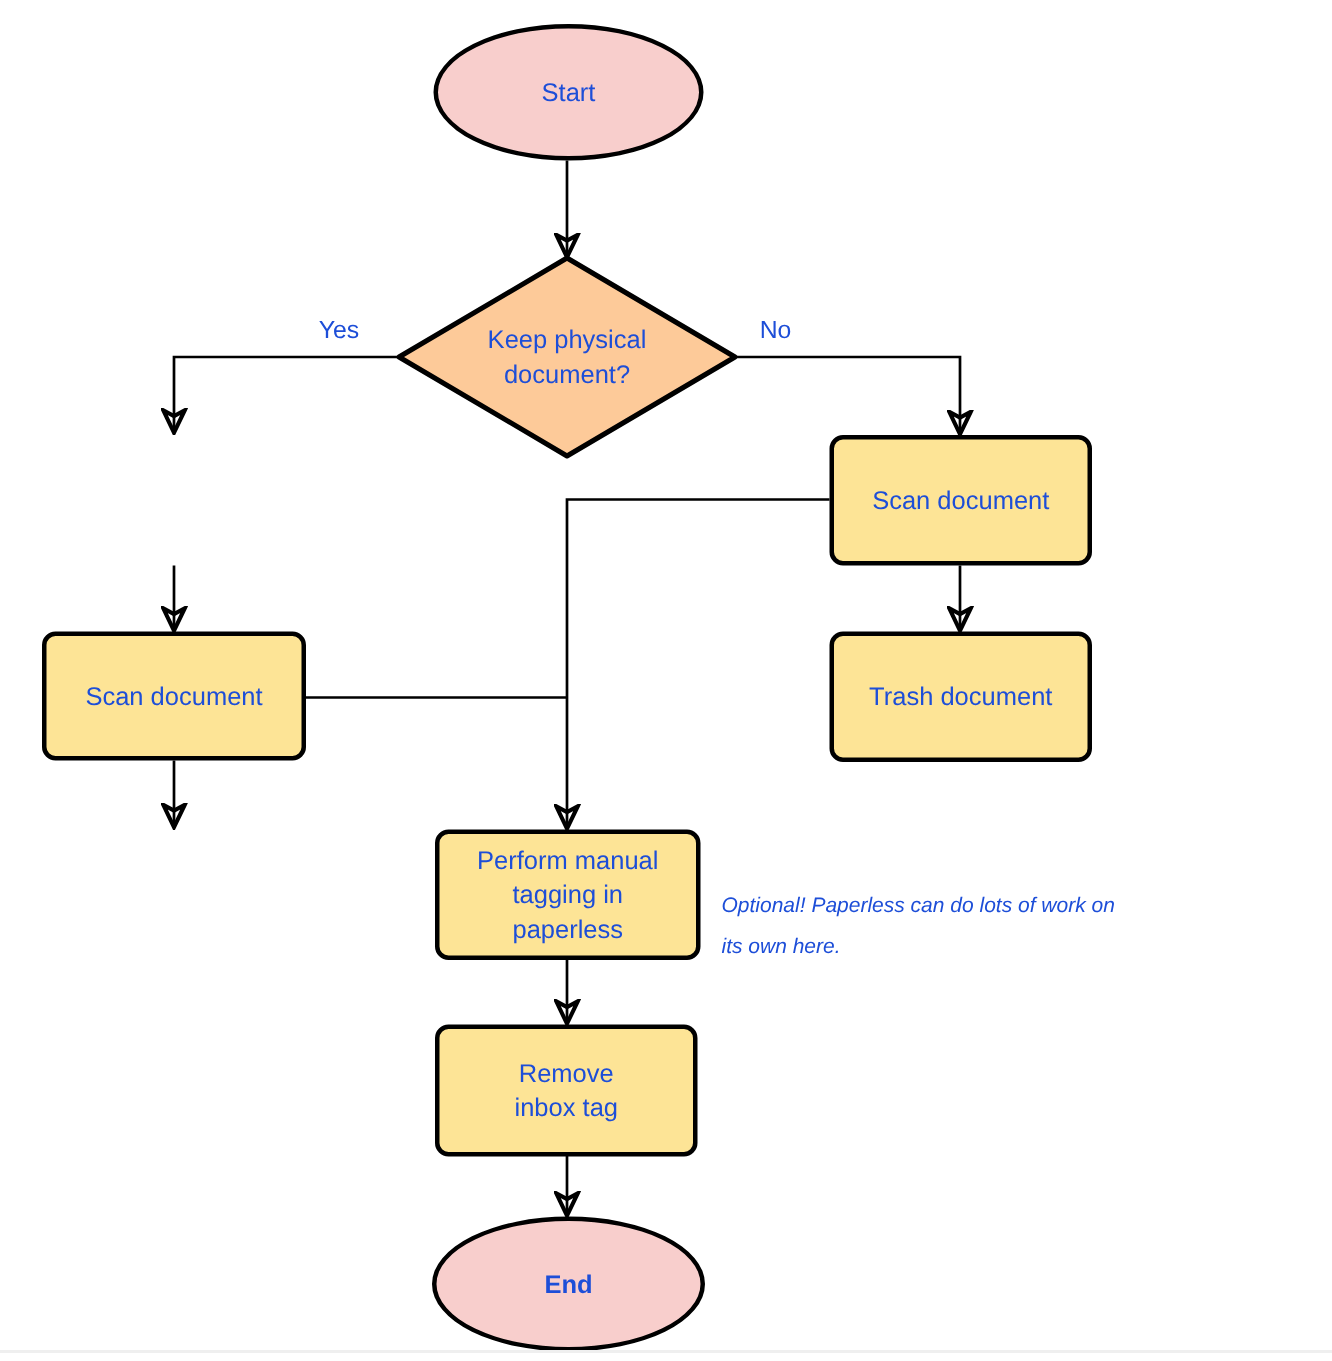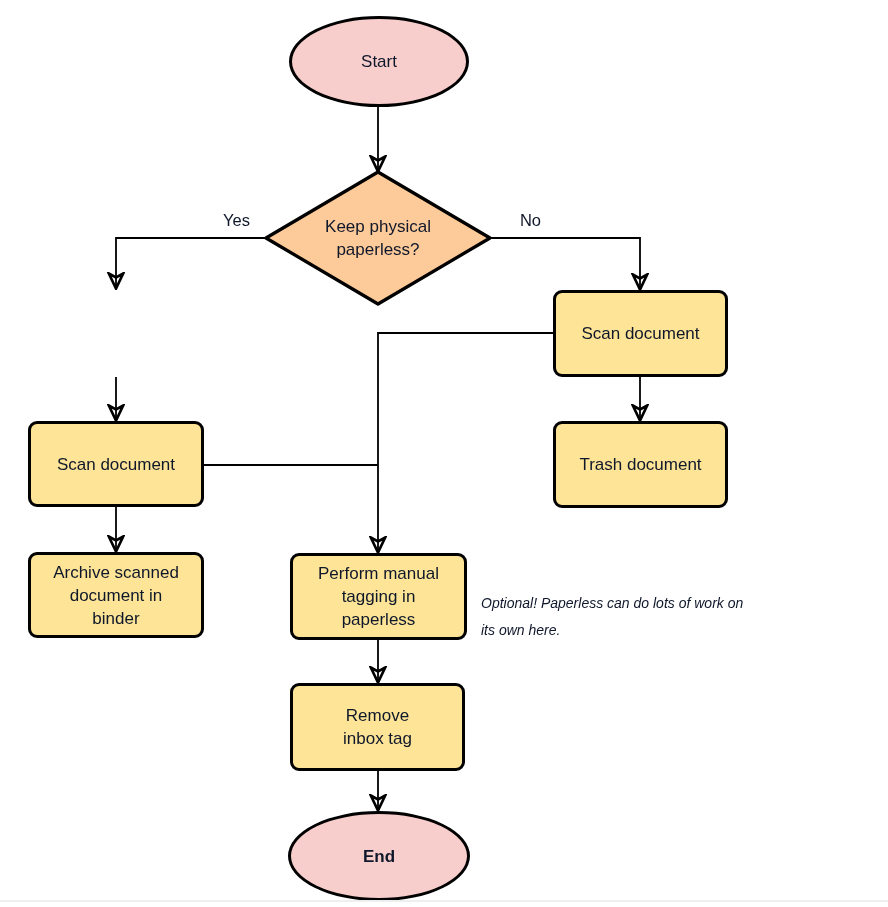--- a/index.html
+++ b/index.html
@@ -2,21 +2,21 @@
 <html style="--fill-pink: #F8CECC; --fill-orange: #FDCA99; --fill-yellow: #FDE496; --stroke: #000000;"><head>
 <meta charset="utf-8">
 <style>
   html, body { margin: 0; padding: 0; background: #ffffff; }
   .canvas {
     position: relative;
     width: 888px;
     height: 907px;
     background: #ffffff;
     font-family: "Liberation Sans", sans-serif;
-    color: #0f172a;
+    color: #1d4ed8;
     overflow: hidden;
   }
   svg.wires { position: absolute; left: 0; top: 0; }
   svg.wires path { stroke: var(--stroke, #000); stroke-width: 1.8; fill: none; }
   .diamond-shape { fill: var(--fill-orange, #FDCA99); stroke: var(--stroke, #000); stroke-width: 3.3; stroke-linejoin: round; }
 
   .node {
     position: absolute;
     box-sizing: border-box;
     display: flex;
@@ -40,21 +40,21 @@
   .diamond-label {
     position: absolute;
     text-align: center;
     font-size: 17px;
     line-height: 23px;
     white-space: pre-line;
   }
   .edge-label {
     position: absolute;
     font-size: 16.5px;
-    text-align: right;
+    text-align: center;
     width: 48px;
   }
   .note {
     position: absolute;
     left: 481px;
     top: 590px;
     width: 404px;
     font-size: 14px;
     line-height: 27px;
     font-style: italic;
@@ -91,36 +91,31 @@
     <path d="M378,769 V809" marker-end="url(#arrow)"></path>
 
     <polygon class="diamond-shape" points="378,172 490,238 378,304 266,238"></polygon>
   </svg>
 
   <div class="node ellipse" style="left:289px; top:16px; width:180px; height:91px;">
     <span class="node-label">Start</span>
   </div>
 
   <div class="diamond-label" style="left:283px; top:215px; width:190px;">Keep physical
-paperless?</div>
+document?</div>
 
   <div class="edge-label" style="left:202px; top:211px;">Yes</div>
 
   <div class="edge-label" style="left:493px; top:211px;">No</div>
 
 
   <div class="node box" style="left:28px; top:421px; width:176px; height:86px;">
     <span class="node-label">Scan document</span>
   </div>
 
-  <div class="node box" style="left:28px; top:552px; width:176px; height:86px;">
-    <span class="node-label">Archive scanned
-document in
-binder</span>
-  </div>
 
   <div class="node box" style="left:553px; top:290px; width:175px; height:87px;">
     <span class="node-label">Scan document</span>
   </div>
 
   <div class="node box" style="left:290px; top:553px; width:177px; height:87px;">
     <span class="node-label">Perform manual
 tagging in
 paperless</span>
   </div>

